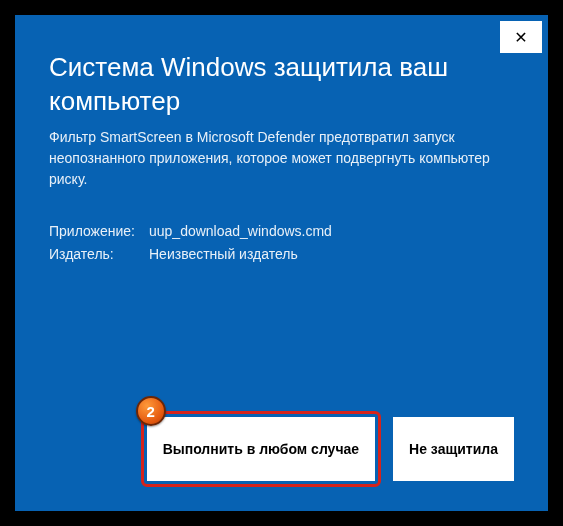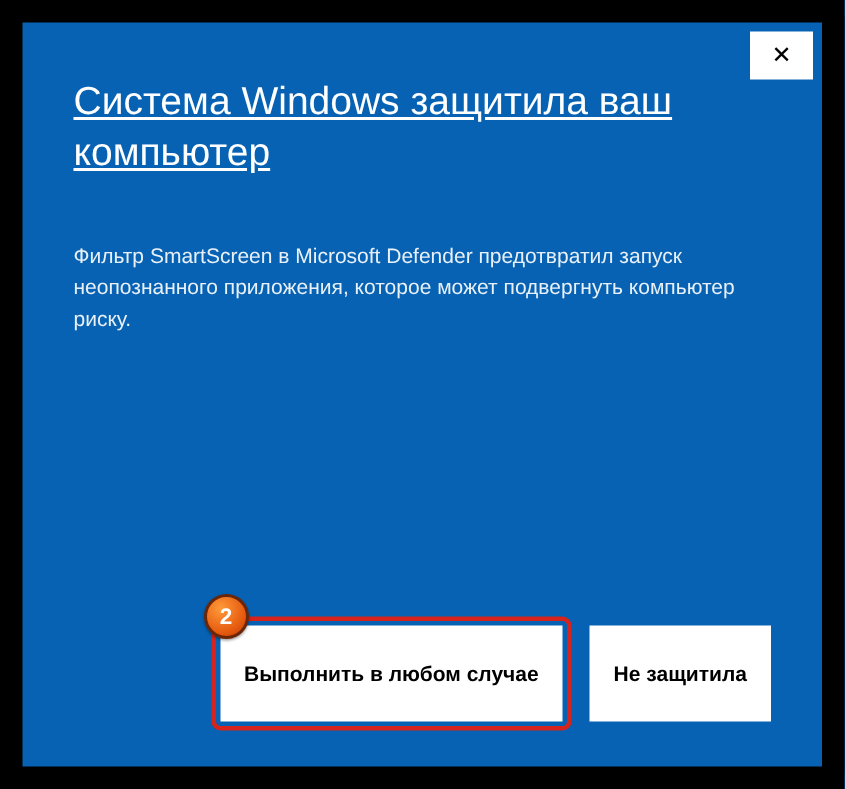--- a/index.html
+++ b/index.html
@@ -45,23 +45,22 @@
       align-items: center;
       justify-content: center;
       font-size: 16px;
       cursor: pointer;
       font-weight: 300;
     }
     .title {
       font-size: 26px;
       font-weight: 400;
       line-height: 1.3;
-      margin-bottom: 41px;
+      margin-bottom: 8px;
       margin-top: 8px;
-      text-decoration: underline;
     }
     .description {
       font-size: 14px;
       line-height: 1.5;
       margin-bottom: 30px;
       color: #e8f0f8;
     }
     .details {
       font-size: 14px;
       line-height: 1.7;
@@ -121,20 +120,30 @@
 <div class="outer-frame">
   <div class="dialog">
     <div class="close-btn">
       <span>✕</span>
     </div>
 
     <h1 class="title">Система Windows защитила ваш компьютер</h1>
 
     <p class="description">Фильтр SmartScreen в Microsoft Defender предотвратил запуск неопознанного приложения, которое может подвергнуть компьютер риску.</p>
 
+    <div class="details">
+      <div class="detail-row">
+        <span class="detail-label">Приложение:</span>
+        <span>uup_download_windows.cmd</span>
+      </div>
+      <div class="detail-row">
+        <span class="detail-label">Издатель:</span>
+        <span>Неизвестный издатель</span>
+      </div>
+    </div>
 
     <div class="button-row">
       <div class="btn-primary-wrap">
         <div class="badge">
           <span>2</span>
         </div>
         <button class="btn">Выполнить в любом случае</button>
       </div>
       <button class="btn">Не защитила</button>
     </div>

